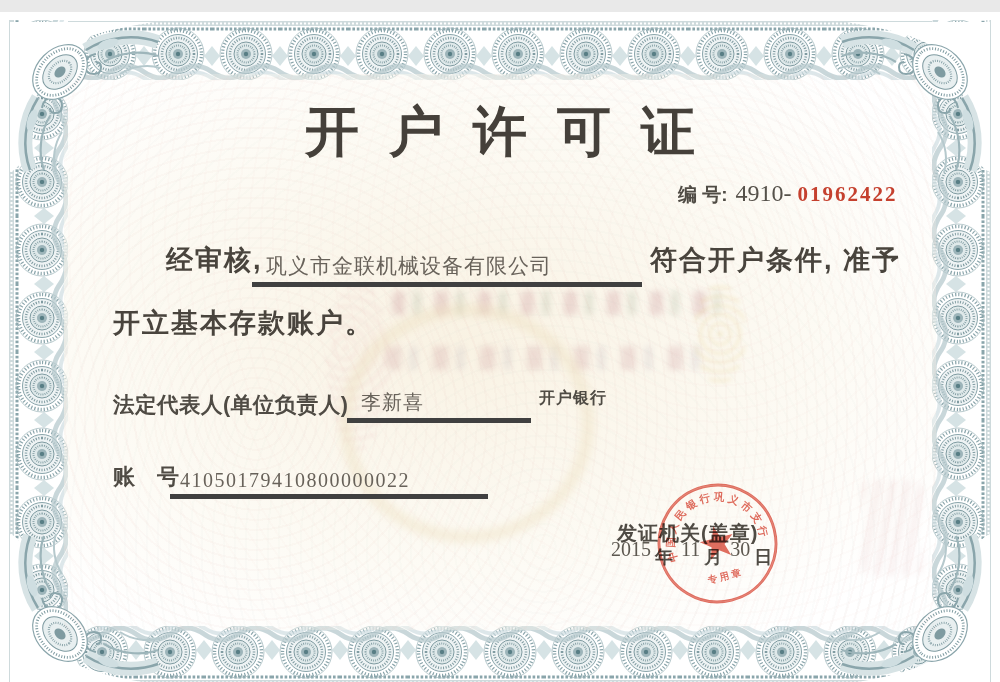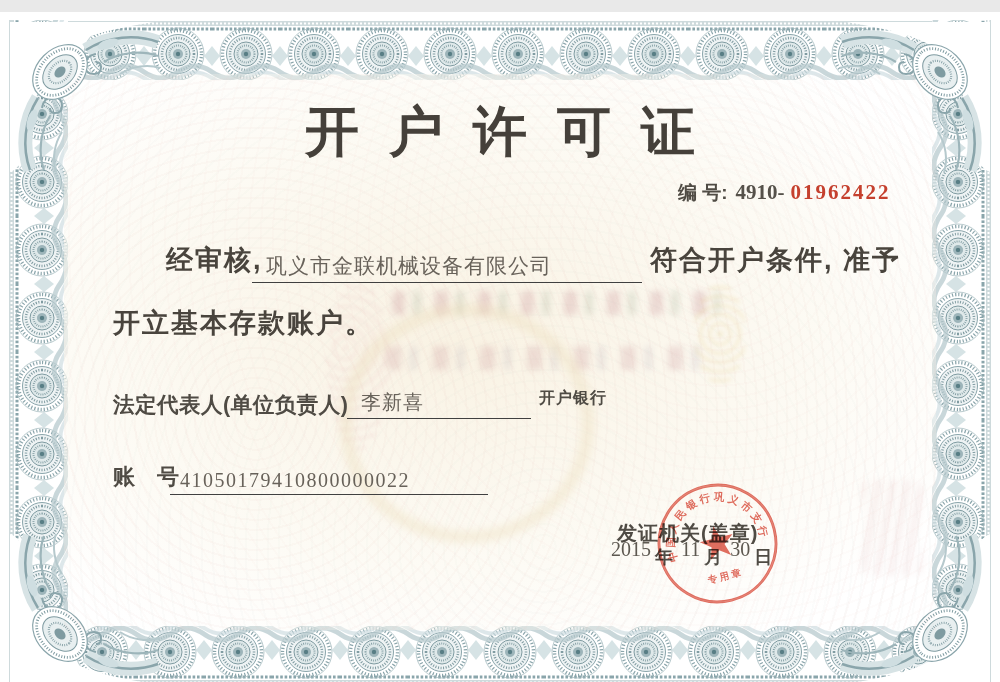--- a/index.html
+++ b/index.html
@@ -48,26 +48,26 @@
   .val{font-family:"Liberation Serif", serif; color:#68625a;}
   .title{
     position:absolute; left:0; top:84px; width:100%; margin:0;
     text-align:center; font-family:"DejaVu Serif","Liberation Serif",serif;
     font-size:54px; font-weight:bold; color:#45403a; letter-spacing:30px; text-indent:30px;
   }
   .row{position:absolute; white-space:nowrap;}
   .approval-row{left:113px; top:168px; font-size:19px;}
   .approval-row .val{font-size:20px; letter-spacing:1px; margin-left:12px; display:inline-block; transform:rotate(-1deg);}
   .serial-row{left:678px; top:168px; font-size:19px;}
-  .serial-row .prefix{font-family:"Liberation Serif",serif; color:#55514a; font-size:21px; margin-left:8px;font-weight:bold;}
+  .serial-row .prefix{font-family:"Liberation Serif",serif; color:#55514a; font-size:24px; margin-left:8px;}
   .serial-row .red{font-family:"Liberation Serif",serif; font-weight:bold; color:#c5402e; font-size:21px; letter-spacing:2px; margin-left:6px;}
 
   .big{font-size:27px; color:#49443d; font-weight:bold; letter-spacing:2px;}
   .line1-label{left:166px; top:230px;}
-  .field{position:absolute; border-bottom:1px solid #404040;}
+  .field{position:absolute; border-bottom:5px solid #404040;}
   .field .val{position:absolute; left:14px; bottom:2px; font-size:21px; letter-spacing:1px; white-space:nowrap;}
   .company-field{left:252px; top:234px; width:390px; height:36px;}
   .line1-right{left:650px; top:230px;}
   .line2{left:113px; top:293px;}
 
   .line3-label1{left:113px; top:378px; font-size:21.5px; letter-spacing:.5px;}
   .rep-field{left:347px; top:372px; width:184px; height:34px;}
   .rep-field .val{font-size:20px;}
   .line3-label2{left:539px; top:376px; font-size:16px; letter-spacing:1px;}
   .bank-field{left:630px; top:372px; width:258px; height:34px;}

